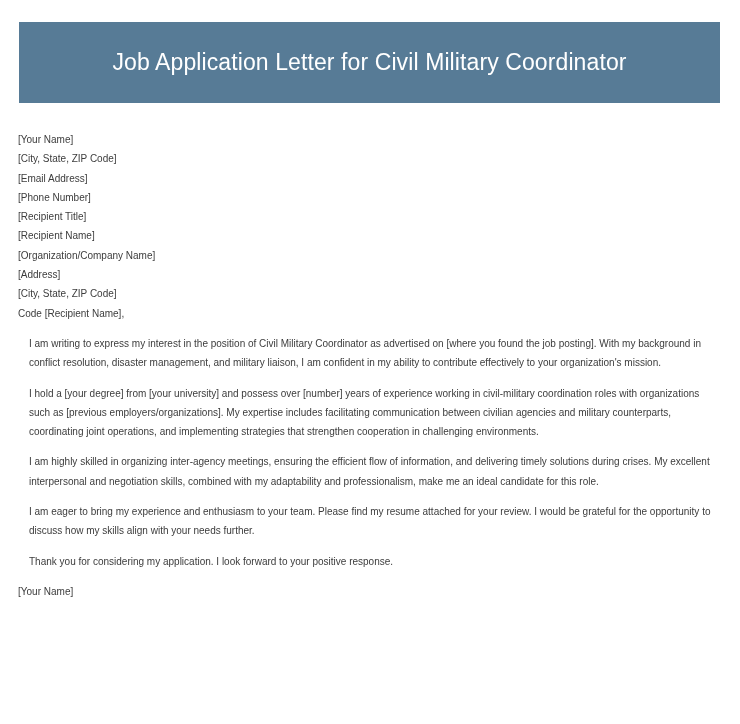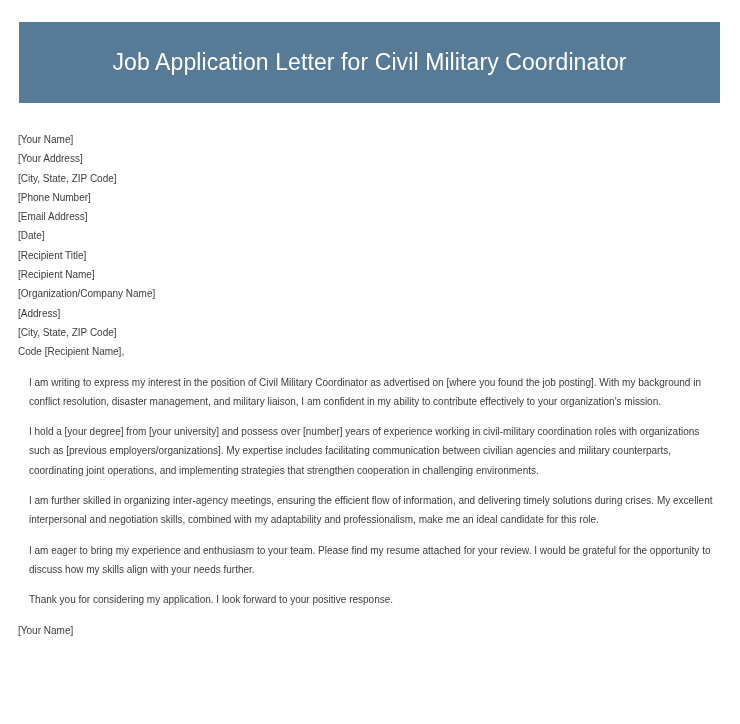--- a/index.html
+++ b/index.html
@@ -72,40 +72,38 @@
 <div class="page">
 
   <div class="doc-header">
     <div class="doc-header-title">Job Application Letter for Civil Military Coordinator</div>
   </div>
 
   <div class="letter-body">
 
     <div>
       <span class="letter-line">[Your Name]</span>
-      <span class="letter-line">[Your Address]</span>
       <span class="letter-line">[City, State, ZIP Code]</span>
+      <span class="letter-line">[Email Address]</span>
       <span class="letter-line">[Phone Number]</span>
-      <span class="letter-line">[Email Address]</span>
-      <span class="letter-line">[Date]</span>
     </div>
 
     <div>
       <span class="letter-line">[Recipient Title]</span>
       <span class="letter-line">[Recipient Name]</span>
       <span class="letter-line">[Organization/Company Name]</span>
       <span class="letter-line">[Address]</span>
       <span class="letter-line">[City, State, ZIP Code]</span>
     </div>
 
     <span class="letter-line">Code [Recipient Name],</span>
 
     <span class="letter-para">I am writing to express my interest in the position of Civil Military Coordinator as advertised on [where you found the job posting]. With my background in conflict resolution, disaster management, and military liaison, I am confident in my ability to contribute effectively to your organization's mission.</span>
     <span class="letter-para">I hold a [your degree] from [your university] and possess over [number] years of experience working in civil-military coordination roles with organizations such as [previous employers/organizations]. My expertise includes facilitating communication between civilian agencies and military counterparts, coordinating joint operations, and implementing strategies that strengthen cooperation in challenging environments.</span>
-    <span class="letter-para">I am further skilled in organizing inter-agency meetings, ensuring the efficient flow of information, and delivering timely solutions during crises. My excellent interpersonal and negotiation skills, combined with my adaptability and professionalism, make me an ideal candidate for this role.</span>
+    <span class="letter-para">I am highly skilled in organizing inter-agency meetings, ensuring the efficient flow of information, and delivering timely solutions during crises. My excellent interpersonal and negotiation skills, combined with my adaptability and professionalism, make me an ideal candidate for this role.</span>
     <span class="letter-para">I am eager to bring my experience and enthusiasm to your team. Please find my resume attached for your review. I would be grateful for the opportunity to discuss how my skills align with your needs further.</span>
     <span class="letter-para">Thank you for considering my application. I look forward to your positive response.</span>
 
     <span class="letter-line">[Your Name]</span>
 
   </div>
 
 </div>
 
 </body></html>

